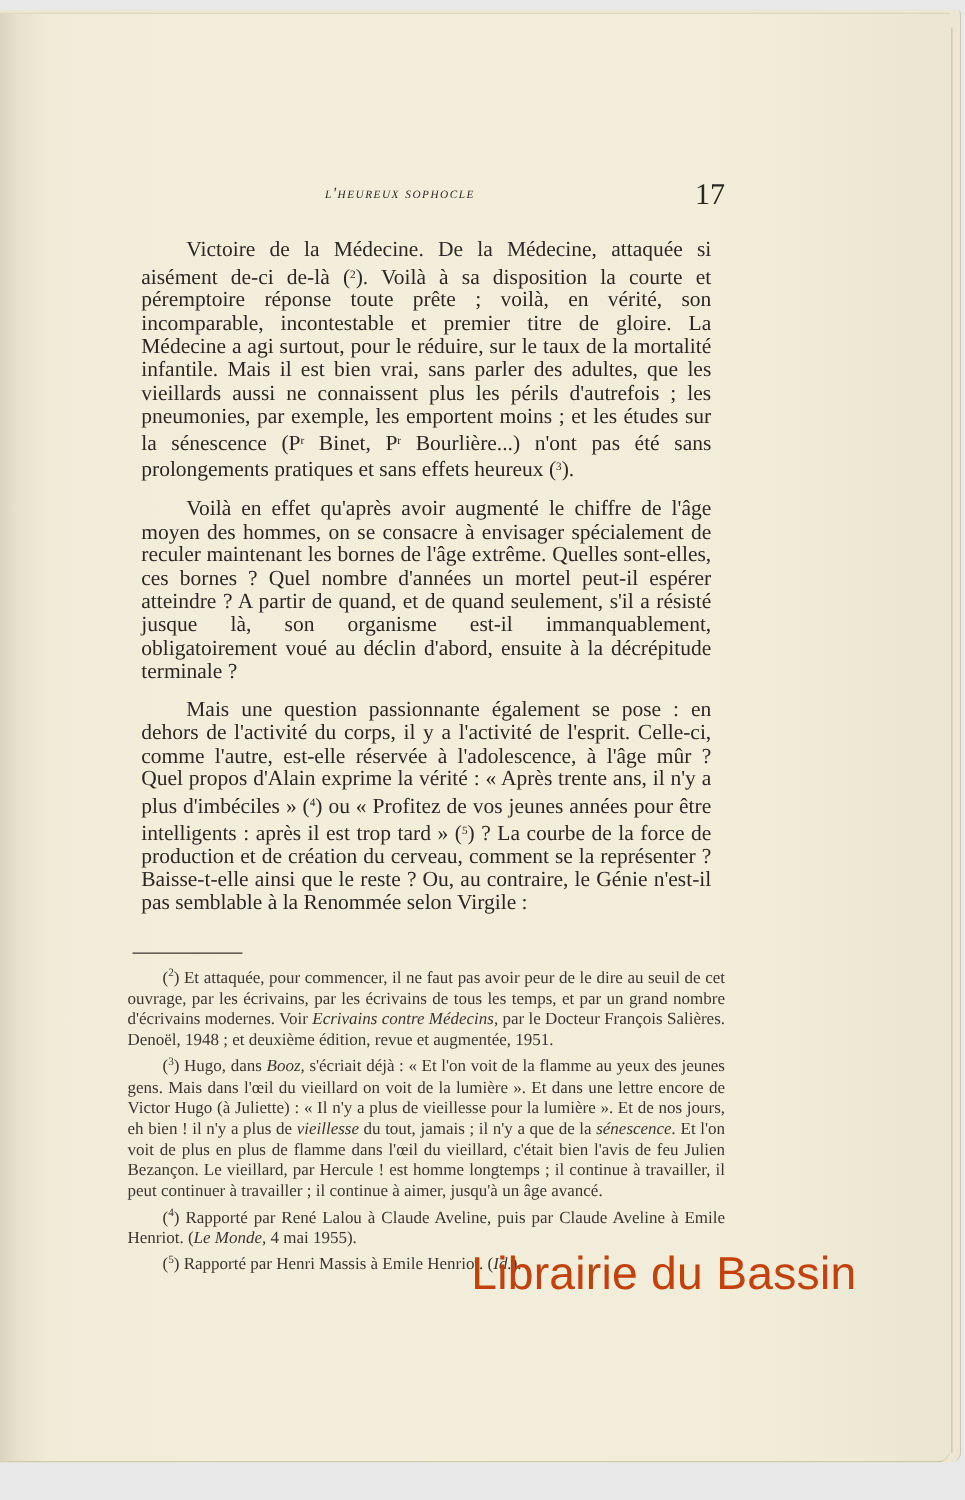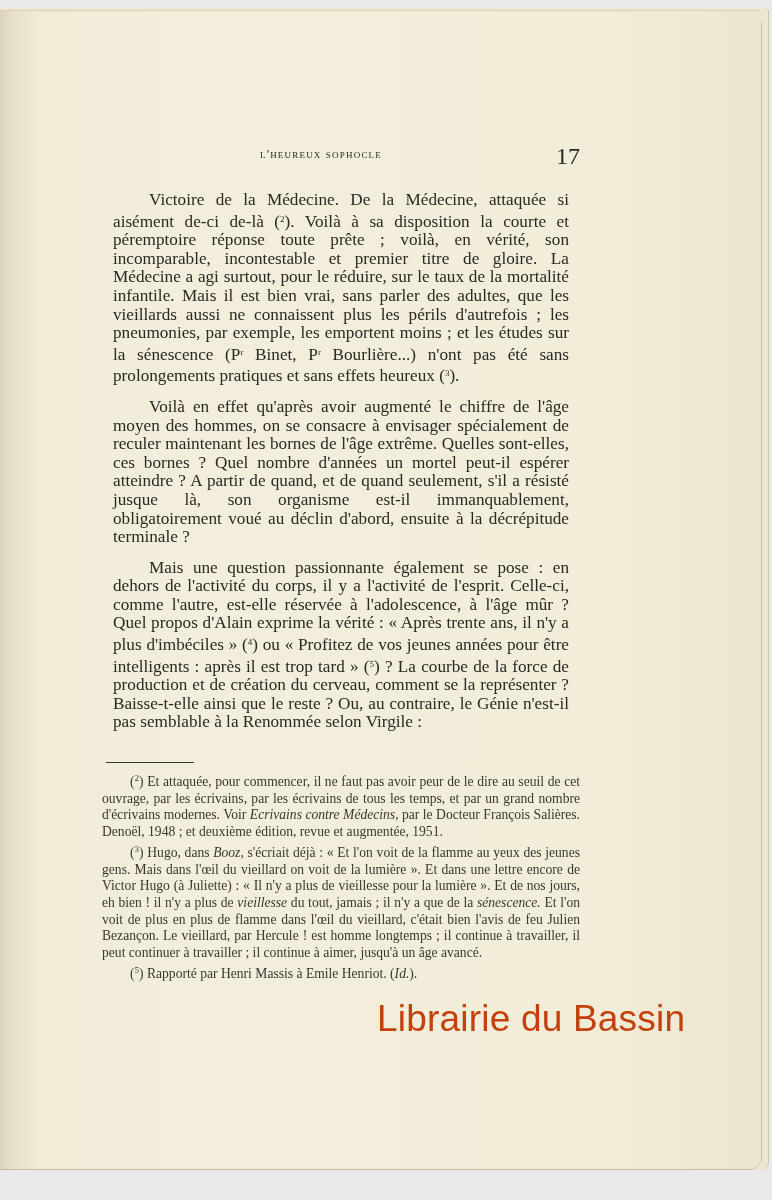--- a/index.html
+++ b/index.html
@@ -30,21 +30,21 @@
     border-bottom: 1px solid #c8bea2;
     border-top: 1px solid #d9cfb4;
     border-radius: 0 2px 10px 0;
   }
   .running-head {
     position: absolute; left: 100px; width: 480px; top: 145px; height: 20px;
   }
   .running-title {
     position: absolute; left: 160px; top: 2px;
     font-size: 12.5px; letter-spacing: 1.2px;
-    font-variant: small-caps; text-transform: lowercase;
+    font-variant: small-caps; text-transform: lowercase; font-style: italic;
   }
   .page-number {
     position: absolute; right: 0; top: -2px; font-size: 24px;
   }
   .body-text {
     position: absolute; left: 101px; top: 179px; width: 480px;
     font-size: 17.2px; line-height: 18.6px;
     text-align: justify; hyphens: none;
   }
   .body-text p { margin: 12px; text-indent: 36px; }
@@ -87,16 +87,17 @@
     <p><span>Victoire de la Médecine. De la Médecine, attaquée si aisément de-ci de-là (</span><sup class="fn">2</sup><span>). Voilà à sa disposition la courte et péremptoire réponse toute prête ; voilà, en vérité, son incomparable, incontestable et premier titre de gloire. La Médecine a agi surtout, pour le réduire, sur le taux de la mortalité infantile. Mais il est bien vrai, sans parler des adultes, que les vieillards aussi ne connaissent plus les périls d'autrefois ; les pneumonies, par exemple, les emportent moins ; et les études sur la sénescence (P</span><sup class="fn">r</sup><span> Binet, P</span><sup class="fn">r</sup><span> Bourlière...) n'ont pas été sans prolongements pratiques et sans effets heureux (</span><sup class="fn">3</sup><span>).</span></p>
     <p><span>Voilà en effet qu'après avoir augmenté le chiffre de l'âge moyen des hommes, on se consacre à envisager spécialement de reculer maintenant les bornes de l'âge extrême. Quelles sont-elles, ces bornes ? Quel nombre d'années un mortel peut-il espérer atteindre ? A partir de quand, et de quand seulement, s'il a résisté jusque là, son organisme est-il immanquablement, obligatoirement voué au déclin d'abord, ensuite à la décrépitude terminale ?</span></p>
     <p><span>Mais une question passionnante également se pose : en dehors de l'activité du corps, il y a l'activité de l'esprit. Celle-ci, comme l'autre, est-elle réservée à l'adolescence, à l'âge mûr ? Quel propos d'Alain exprime la vérité : « Après trente ans, il n'y a plus d'imbéciles » (</span><sup class="fn">4</sup><span>) ou « Profitez de vos jeunes années pour être intelligents : après il est trop tard » (</span><sup class="fn">5</sup><span>) ? La courbe de la force de production et de création du cerveau, comment se la représenter ? Baisse-t-elle ainsi que le reste ? Ou, au contraire, le Génie n'est-il pas semblable à la Renommée selon Virgile :</span></p>
   </div>
 
 <div class="sep"></div>
 
 <div class="footnotes" id="footnotes">
     <p><span>(</span><sup class="fn">2</sup><span>) Et attaquée, pour commencer, il ne faut pas avoir peur de le dire au seuil de cet ouvrage, par les écrivains, par les écrivains de tous les temps, et par un grand nombre d'écrivains modernes. Voir </span><i>Ecrivains contre Médecins,</i><span> par le Docteur François Salières. Denoël, 1948 ; et deuxième édition, revue et augmentée, 1951.</span></p>
     <p><span>(</span><sup class="fn">3</sup><span>) Hugo, dans </span><i>Booz,</i><span> s'écriait déjà : « Et l'on voit de la flamme au yeux des jeunes gens. Mais dans l'œil du vieillard on voit de la lumière ». Et dans une lettre encore de Victor Hugo (à Juliette) : « Il n'y a plus de vieillesse pour la lumière ». Et de nos jours, eh bien ! il n'y a plus de </span><i>vieillesse</i><span> du tout, jamais ; il n'y a que de la </span><i>sénescence.</i><span> Et l'on voit de plus en plus de flamme dans l'œil du vieillard, c'était bien l'avis de feu Julien Bezançon. Le vieillard, par Hercule ! est homme longtemps ; il continue à travailler, il peut continuer à travailler ; il continue à aimer, jusqu'à un âge avancé.</span></p>
+    <p><span>(</span><sup class="fn">4</sup><span>) Rapporté par René Lalou à Claude Aveline, puis par Claude Aveline à Emile Henriot. (</span><i>Le Monde,</i><span> 4 mai 1955).</span></p>
     <p><span>(</span><sup class="fn">5</sup><span>) Rapporté par Henri Massis à Emile Henriot. (</span><i>Id.</i><span>).</span></p>
   </div>
 
 <div class="watermark" style="color: #c2410c;">Librairie du Bassin</div>
 
 </body></html>

